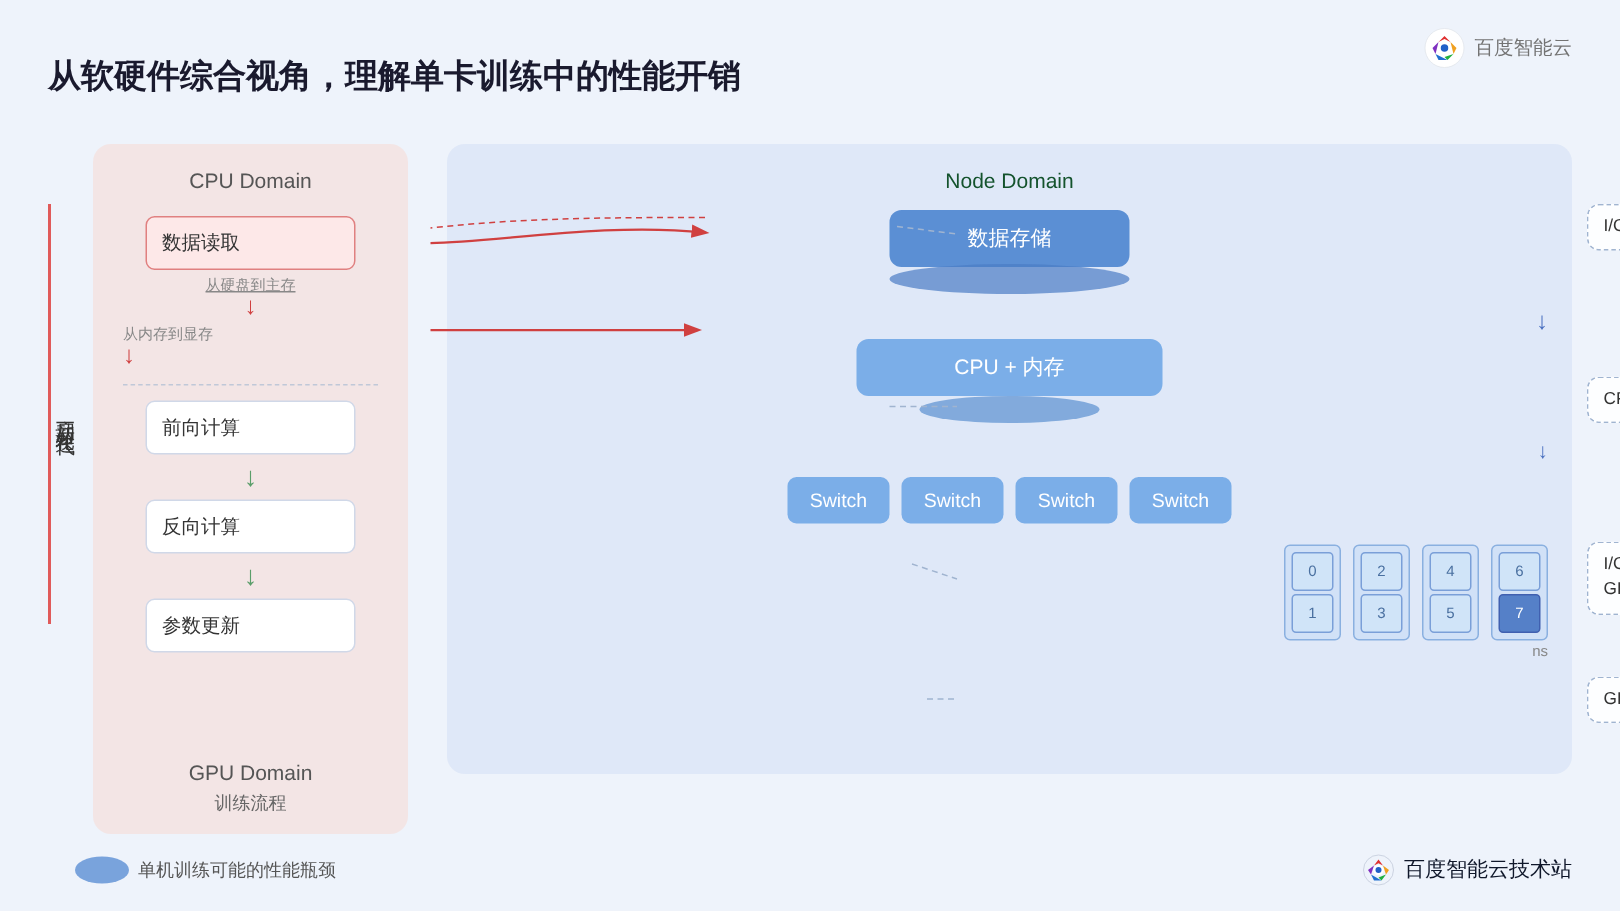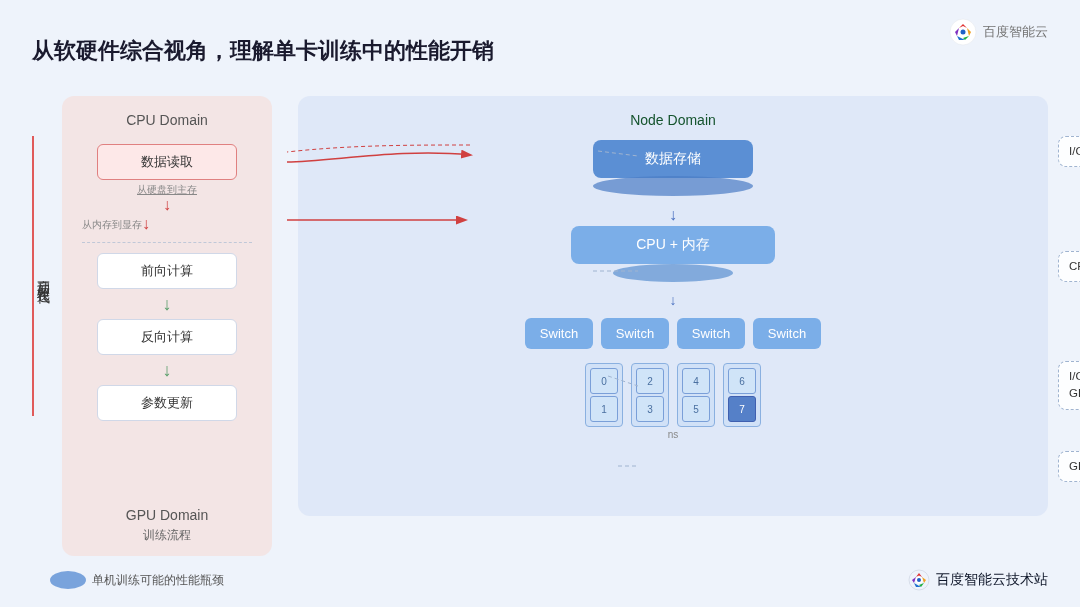--- a/index.html
+++ b/index.html
@@ -85,21 +85,21 @@
       text-align: center;
       margin-top: 12px;
       font-weight: 500;
     }
 
     .flow-box {
       background: white;
       border: 1.5px solid #d0d8e8;
       border-radius: 6px;
       padding: 8px 10px;
-      text-align: center;
+      text-align: left;
       font-size: 13px;
       color: #333;
       margin: 0 auto 4px auto;
       width: 140px;
       position: relative;
     }
 
     .flow-box.highlight {
       background: #fde8e8;
       border-color: #e08080;
@@ -167,21 +167,21 @@
       height: 18px;
       background: #5a90d0;
       border-radius: 50%;
       margin: -4px auto 8px auto;
       opacity: 0.7;
     }
 
     .node-center {
       display: flex;
       flex-direction: column;
-      align-items: center;
+      align-items: flex-end;
       gap: 0;
     }
 
     
     .switch-row {
       display: flex;
       justify-content: center;
       gap: 8px;
       margin: 8px auto;
     }
@@ -331,21 +331,21 @@
       <div class="domain-label">CPU Domain</div>
 
       <div class="flow-box highlight" style="margin-bottom:0;">数据读取</div>
 
       <div style="display:flex; flex-direction:column; align-items:center; margin:3px 0;">
         <div style="font-size:10px; color:#888; text-align:center;text-decoration:underline;">从硬盘到主存</div>
         <div style="color:#d04040; font-size:16px; line-height:1;">↓</div>
       </div>
 
 
-      <div style="display:flex; flex-direction:row; align-items:flex-end; margin:3px 0;">
+      <div style="display:flex; flex-direction:column; align-items:flex-start; margin:3px 0;">
         <div style="font-size:10px; color:#888; text-align:center;">从内存到显存</div>
         <div style="color:#d04040; font-size:16px; line-height:1;">↓</div>
       </div>
 
       <hr class="divider-line">
 
       <div class="flow-box" style="margin-bottom:6px;">前向计算</div>
       <div style="text-align:center; color:#5a9e6a; font-size:18px; line-height:1.1;">↓</div>
 
       <div class="flow-box" style="margin-bottom:6px; margin-top:4px;">反向计算</div>

